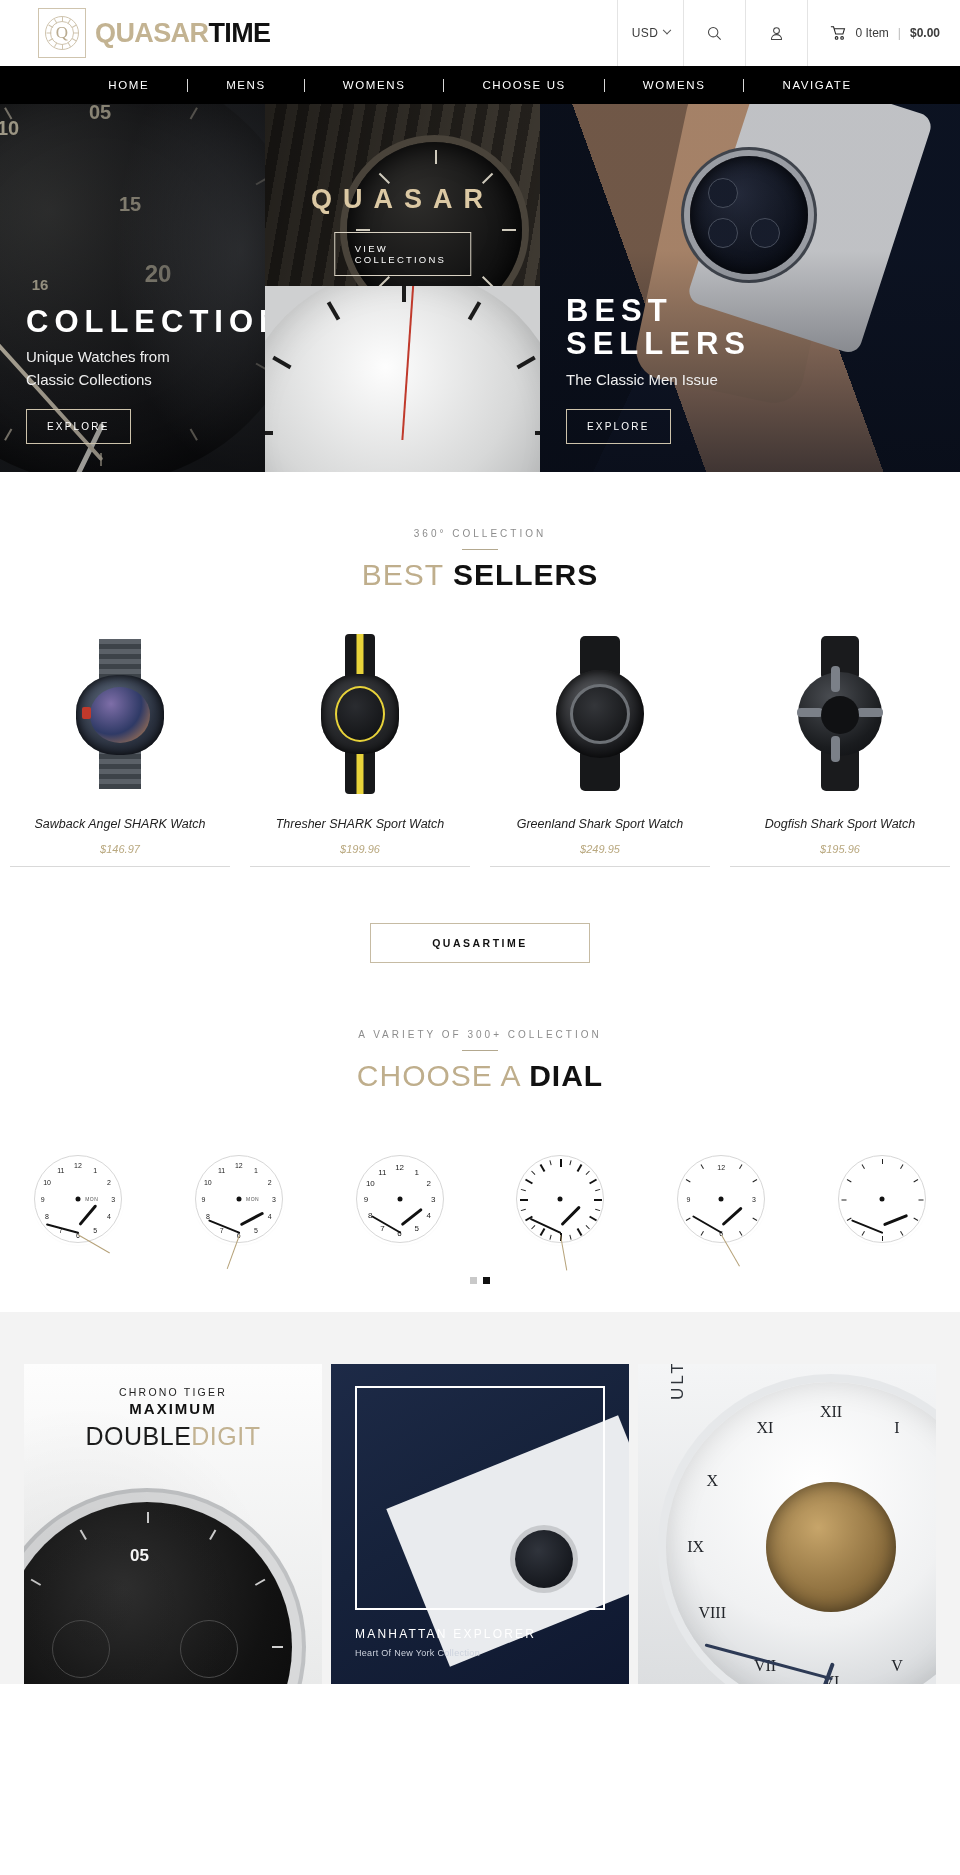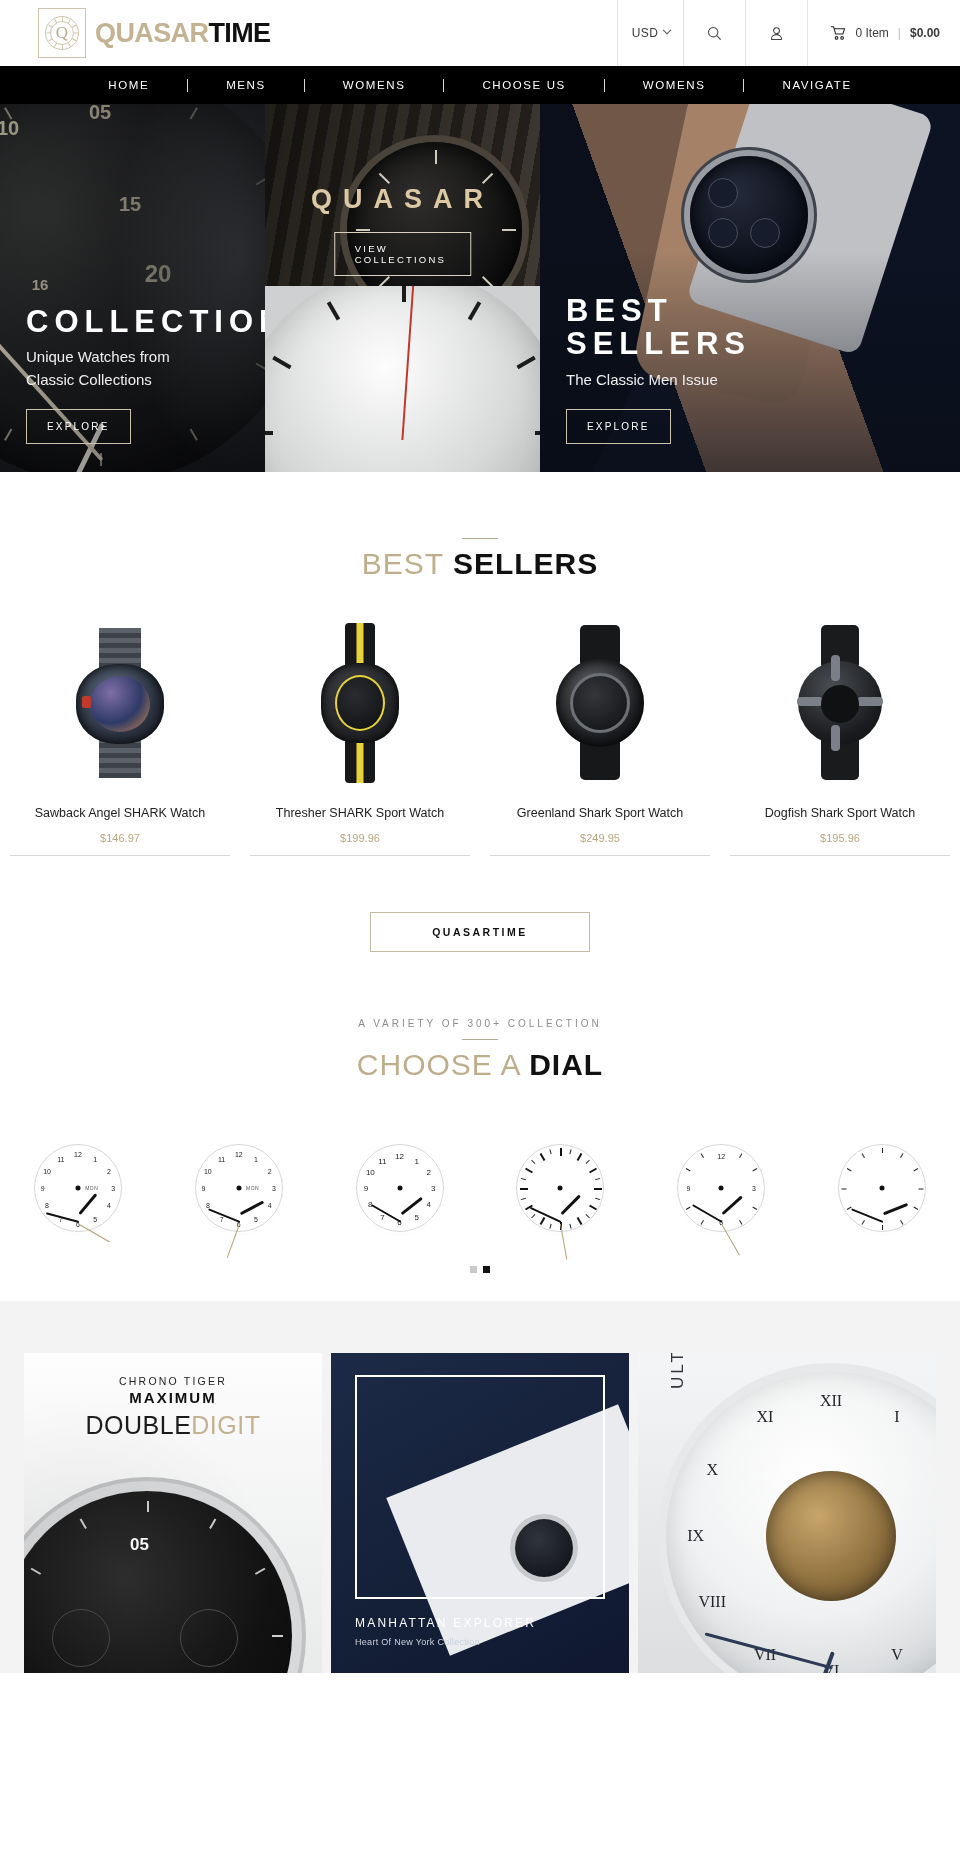--- a/index.html
+++ b/index.html
@@ -136,21 +136,21 @@
   
   .section { background:#fff; }
   .eyebrow { text-align:center; color:#8c8c8c; font-size:10px; letter-spacing:3px; }
   .rule { width:36px; height:1px; background:#b3a88f; margin:10px auto 8px; }
   .headline { text-align:center; font-size:30px; font-weight:300; letter-spacing:1px; }
   .headline .gold { color:#bfae8c; }
   .headline .dark { color:#111; font-weight:bold; }
   .subnote { text-align:center; font-size:11.5px; color:#222; margin-top:12px; font-weight:bold; }
 
   
-  .products { display:flex; margin-top:34px; }
+  .products { display:flex; margin-top:34px;font-style:italic; }
   .product { flex:1; text-align:center; padding:0 10px; }
   .product .imgbox { height:175px; display:flex; align-items:center; justify-content:center; }
   .product .pname { font-size:12.5px; color:#222; margin-top:16px; white-space:nowrap; }
   .product .pprice { font-size:11px; color:#b9a87f; margin-top:12px; }
   .product .underline { height:1px; background:#d9d9d9; margin-top:11px; }
 
   .w { position:relative; }
   .w .case { border-radius:50%; position:relative; }
 
   .quasar-btn-wrap { text-align:center; margin-top:56px; }
@@ -373,20 +373,21 @@
       <div class="hero-copy">
         <h2><span>BEST</span><br>
             <span>SELLERS</span></h2>
         <p>The Classic Men Issue</p>
         <a href="#" class="btn-ghost">EXPLORE</a>
       </div>
     </div>
   </div>
 
   <div class="section" style="padding-top:56px;">
+    <div class="eyebrow">360° COLLECTION</div>
     <div class="rule"></div>
     <div class="headline">
       <span class="gold">BEST</span>
       <span class="dark">SELLERS</span>
     </div>
 
     <div class="products">
 
       <div class="product">
         <div class="imgbox">

